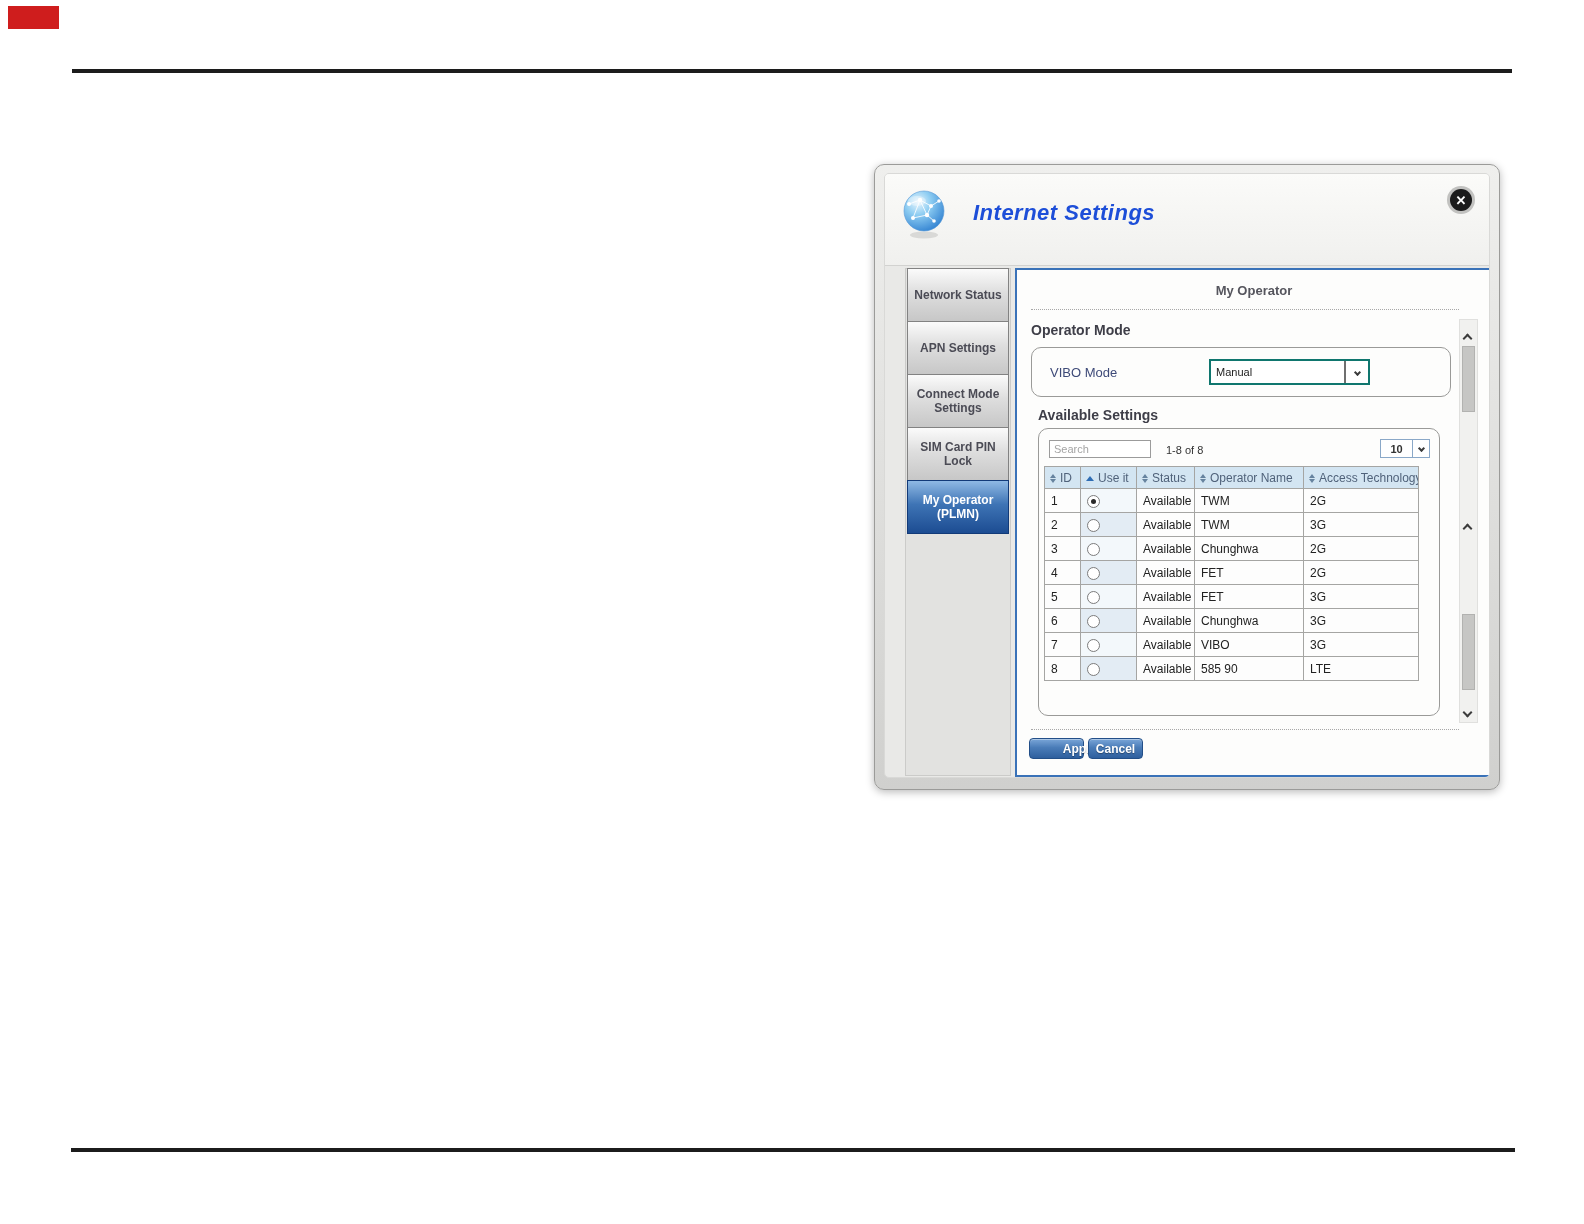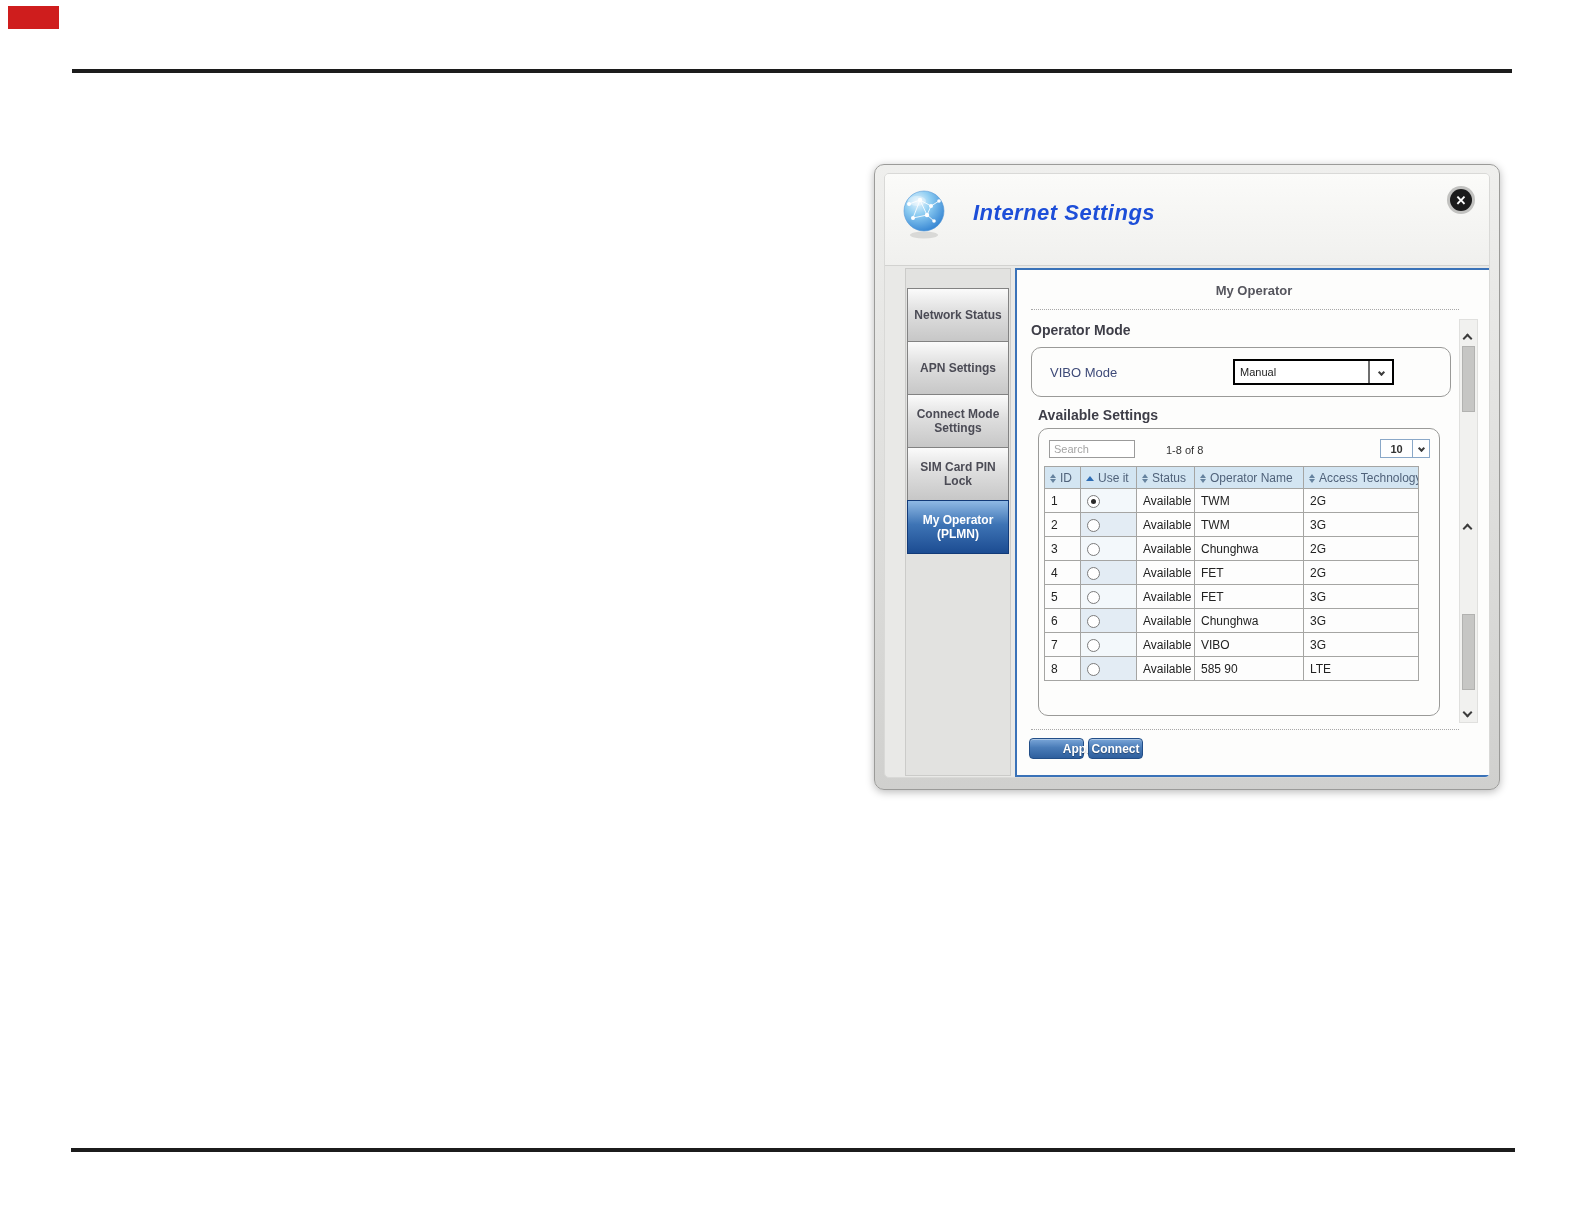--- a/index.html
+++ b/index.html
@@ -23,21 +23,21 @@
   #dlg-title { position:absolute; left:88px; top:26px; font-size:22px; font-weight:bold; font-style:italic;
             color:#1d4ed8; letter-spacing:.5px; }
   #close-btn { position:absolute; right:14px; top:12px; width:28px; height:28px; border-radius:50%;
             background:#c2c2c0; display:flex; align-items:center; justify-content:center; cursor:pointer; }
   #close-btn .inner { width:22px; height:22px; border-radius:50%; background:#1b1b1b; color:#fff;
             font-size:13px; font-weight:bold; display:flex; align-items:center; justify-content:center; }
 
   
   #sidebar-track { position:absolute; left:20px; top:94px; width:106px; height:508px;
             background:#e2e2e0; border:1px solid #cbcbc9; }
-  #sidebar { position:absolute; left:22px; top:95px; width:84px;margin-top:20px; }
+  #sidebar { position:absolute; left:22px; top:95px; width:84px; }
   .side-btn { width:102px; height:54px; margin-top:-1px; display:flex; align-items:center; justify-content:center;
             text-align:center; font-size:12px; font-weight:bold; color:#4b4b55; line-height:14px; padding:2px 6px;
             background:linear-gradient(180deg,#fbfbfb 0%,#dedede 45%,#c7c7c7 100%);
             border:1px solid #828282; border-bottom-color:#5f5f5f; cursor:pointer; }
   .side-btn.active { background:linear-gradient(180deg,#8fb9e4 0%,#3e74b5 45%,#1c4c92 100%);
             color:#ffffff; border-color:#123a78; }
 
   
   #panel { position:absolute; left:130px; top:94px; width:478px; height:509px;
             background:#fdfdfc; border:2px solid #3a72b8; }
@@ -47,26 +47,26 @@
   #dot1 { top:39px; } #dot2 { top:459px; }
 
   .section-h { position:absolute; font-size:14px; font-weight:bold; color:#3e3e48; }
   #opmode-h { left:14px; top:52px; }
   #avail-h  { left:21px; top:137px; }
 
   .round-box { position:absolute; border:1px solid #9a9a98; border-radius:10px; background:#fdfdfc; }
   #box1 { left:14px; top:77px; width:420px; height:50px; }
   #plmn-label { position:absolute; left:18px; top:17px; font-size:13px; color:#3e4a78; }
   .sel-widget { position:absolute; display:flex; align-items:stretch; background:#fff; }
-  #plmn-select { left:177px; top:11px; width:161px; height:26px; border:2px solid #000000;margin-left:24px; }
+  #plmn-select { left:177px; top:11px; width:161px; height:26px; border:2px solid #0f766e; }
   #plmn-select .val { flex:1; font-size:11px; color:#222; display:flex; align-items:center; padding-left:5px; }
   #plmn-select .arrowbox { width:24px; border-left:2px solid #6f6f6f; display:flex; align-items:center; justify-content:center; }
 
   #box2 { left:21px; top:158px; width:402px; height:288px; }
-  #search { position:absolute; left:10px; top:11px; width:86px; height:18px; border:1px solid #9b9b9b;
+  #search { position:absolute; left:10px; top:11px; width:102px; height:18px; border:1px solid #9b9b9b;
             font-size:11px; padding:0 4px; color:#444; font-family:"Liberation Sans",sans-serif; }
   #search::placeholder { color:#a4a4a4; }
   #range-text { position:absolute; left:127px; top:15px; font-size:11px; color:#333;text-align:right; }
   #page-size { left:341px; top:10px; width:50px; height:19px; border:1px solid #8aa8c8; }
   #page-size .val { flex:1; font-size:11px; font-weight:bold; color:#333; display:flex; align-items:center; justify-content:center; }
   #page-size .arrowbox { width:17px; border-left:1px solid #8aa8c8; display:flex; align-items:center; justify-content:center; }
 
   
   .chev { display:inline-block; width:7px; height:7px; border:solid #3c3c3c; border-width:0 2px 2px 0; }
   .chev.up { transform:rotate(-135deg); }
@@ -264,21 +264,21 @@
                 <td>Available</td>
                 <td>585 90</td>
                 <td>LTE</td>
               </tr>
             </tbody>
         </table>
       </div>
 
       <div id="dot2" class="dotted"></div>
       <div id="apply-btn" class="act-btn">Apply</div>
-      <div id="cancel-btn" class="act-btn">Connect</div>
+      <div id="cancel-btn" class="act-btn">Cancel</div>
 
       <div id="scrolltrack">
         <span id="tc-up1" class="track-chev"><span class="chev up"></span></span>
         <div id="thumb1" class="thumb"></div>
         <span id="tc-up2" class="track-chev"><span class="chev up"></span></span>
         <div id="thumb2" class="thumb"></div>
         <span id="tc-down" class="track-chev"><span class="chev down"></span></span>
       </div>
     </div>
   </div>

